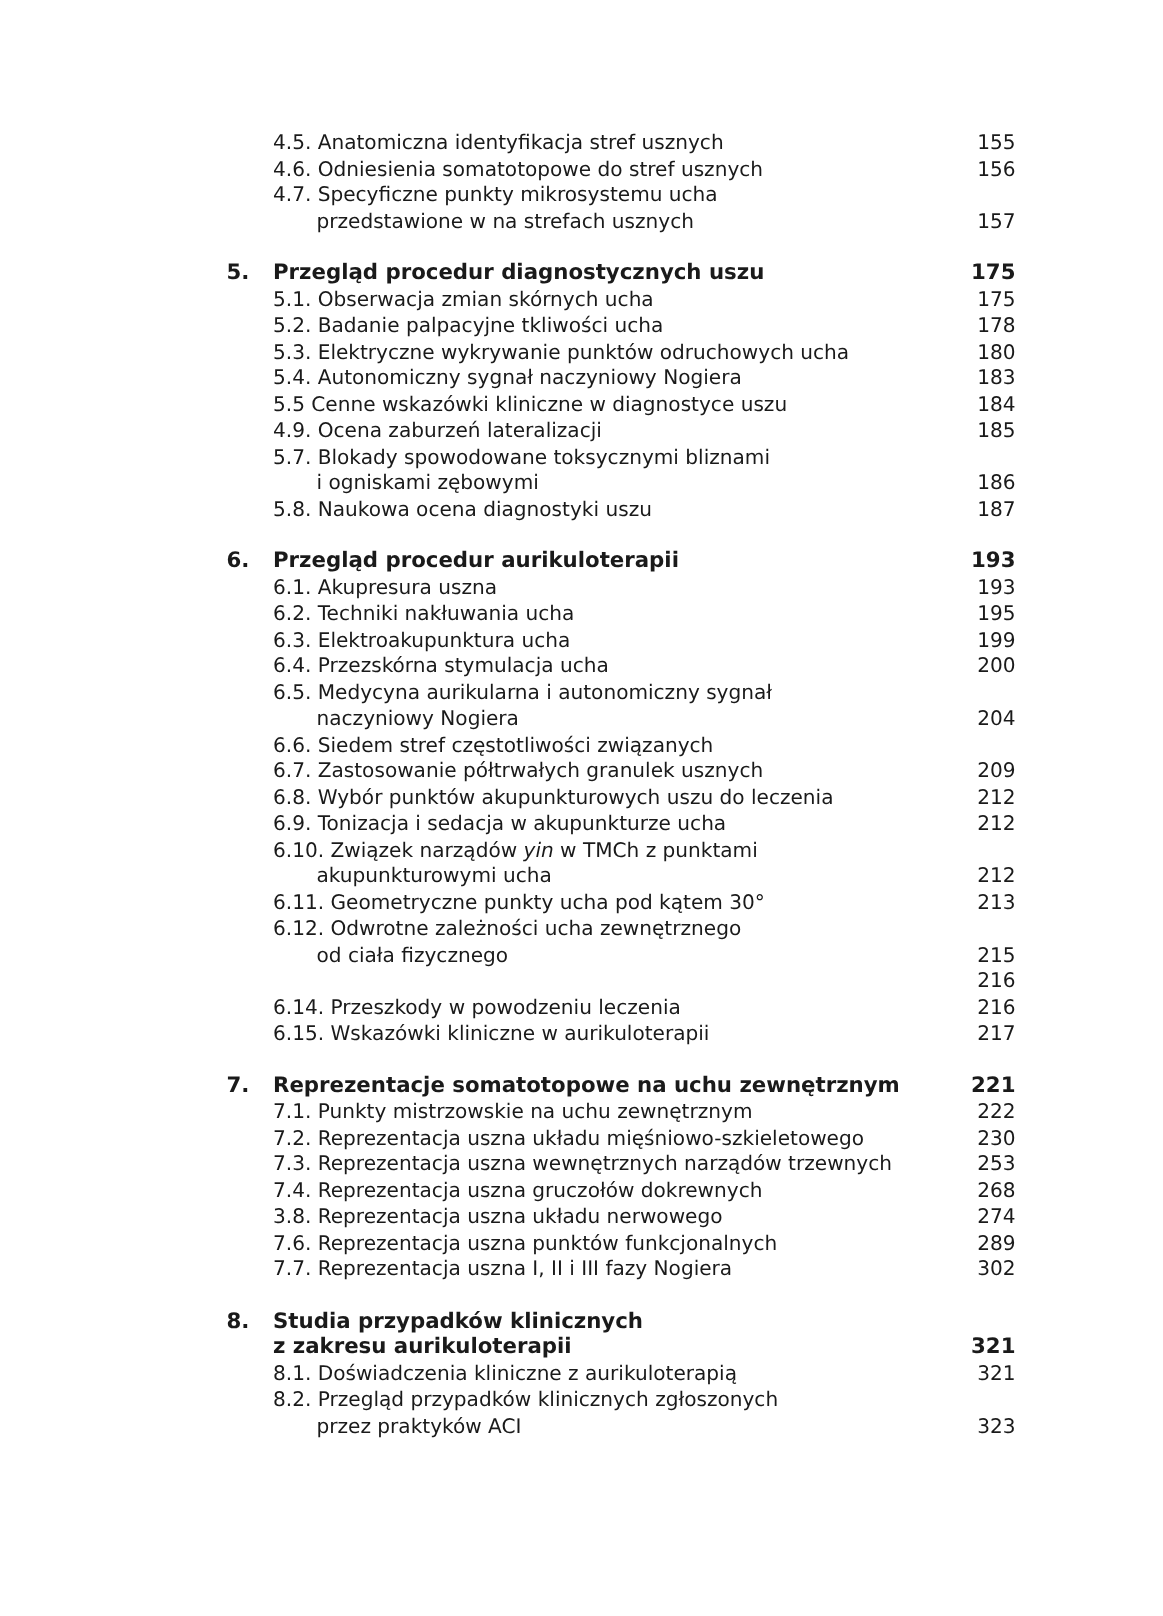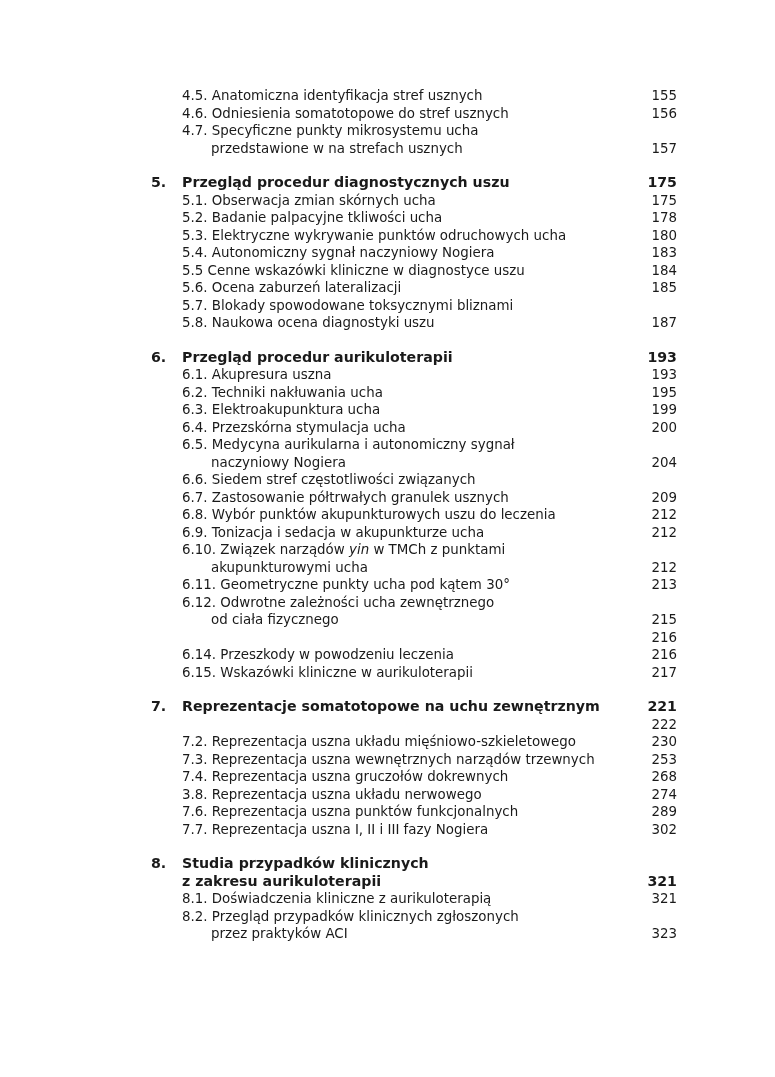--- a/index.html
+++ b/index.html
@@ -57,25 +57,29 @@
     </div>
     <div class="row">
       <span class="txt">5.4. Autonomiczny sygnał naczyniowy Nogiera</span>
       <span class="pg">183</span>
     </div>
     <div class="row">
       <span class="txt">5.5 Cenne wskazówki kliniczne w diagnostyce uszu</span>
       <span class="pg">184</span>
     </div>
     <div class="row">
-      <span class="txt">5.6. Ocena zaburzeń lateralizacji</span>
+      <span class="txt">4.9. Ocena zaburzeń lateralizacji</span>
       <span class="pg">185</span>
     </div>
     <div class="row">
       <span class="txt">5.7. Blokady spowodowane toksycznymi bliznami</span>
+    </div>
+    <div class="row cont">
+      <span class="txt">i ogniskami zębowymi</span>
+      <span class="pg">186</span>
     </div>
     <div class="row">
       <span class="txt">5.8. Naukowa ocena diagnostyki uszu</span>
       <span class="pg">187</span>
     </div>
     <div class="gap"></div>
     <div class="row chapter">
       <span class="num">6.</span>
       <span class="txt">Przegląd procedur aurikuloterapii</span>
       <span class="pg">193</span>
@@ -147,20 +151,21 @@
       <span class="txt">6.15. Wskazówki kliniczne w aurikuloterapii</span>
       <span class="pg">217</span>
     </div>
     <div class="gap"></div>
     <div class="row chapter">
       <span class="num">7.</span>
       <span class="txt">Reprezentacje somatotopowe na uchu zewnętrznym</span>
       <span class="pg">221</span>
     </div>
     <div class="row">
+      <span class="txt">7.1. Punkty mistrzowskie na uchu zewnętrznym</span>
       <span class="pg">222</span>
     </div>
     <div class="row">
       <span class="txt">7.2. Reprezentacja uszna układu mięśniowo-szkieletowego</span>
       <span class="pg">230</span>
     </div>
     <div class="row">
       <span class="txt">7.3. Reprezentacja uszna wewnętrznych narządów trzewnych</span>
       <span class="pg">253</span>
     </div>

